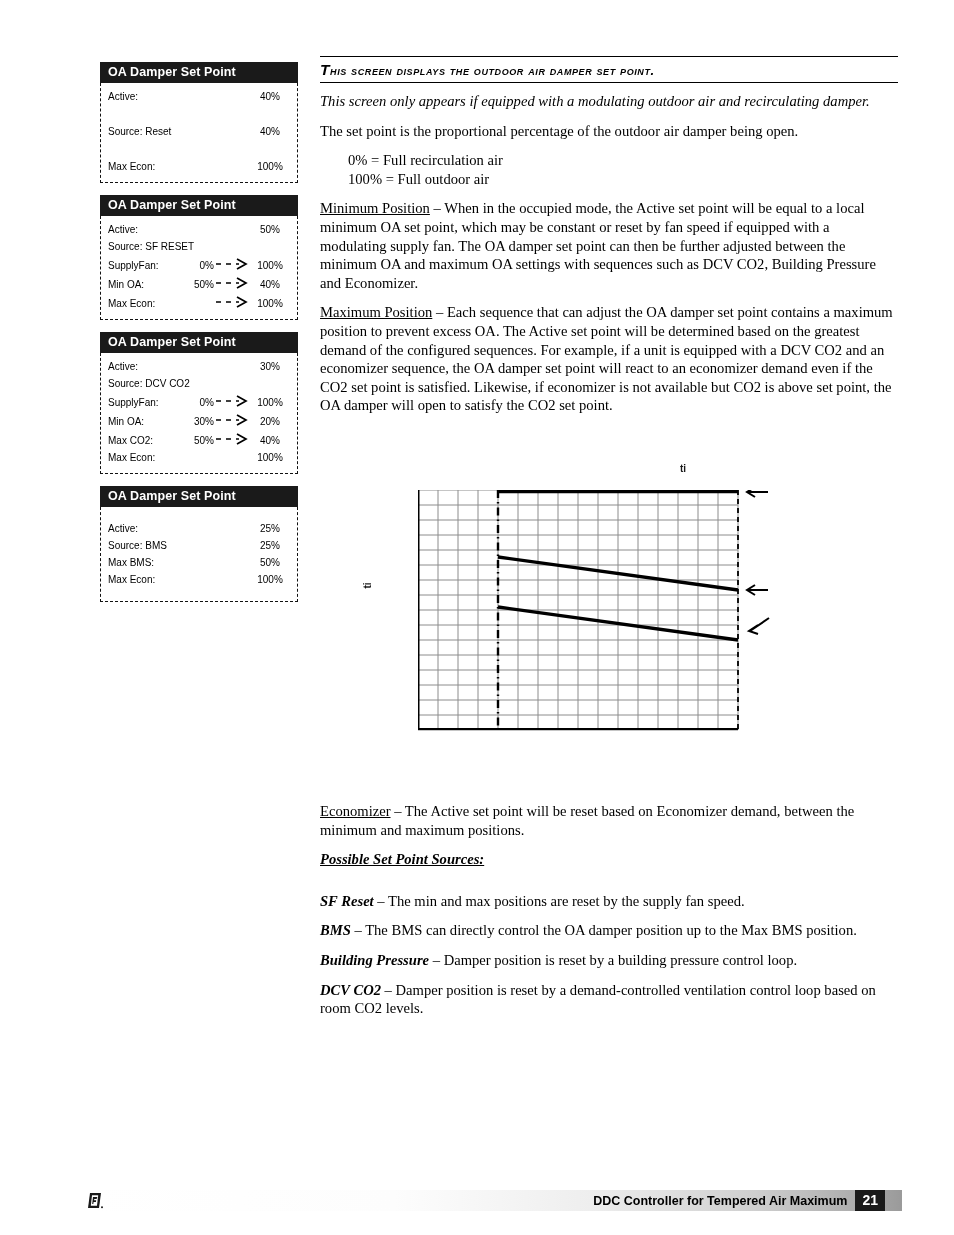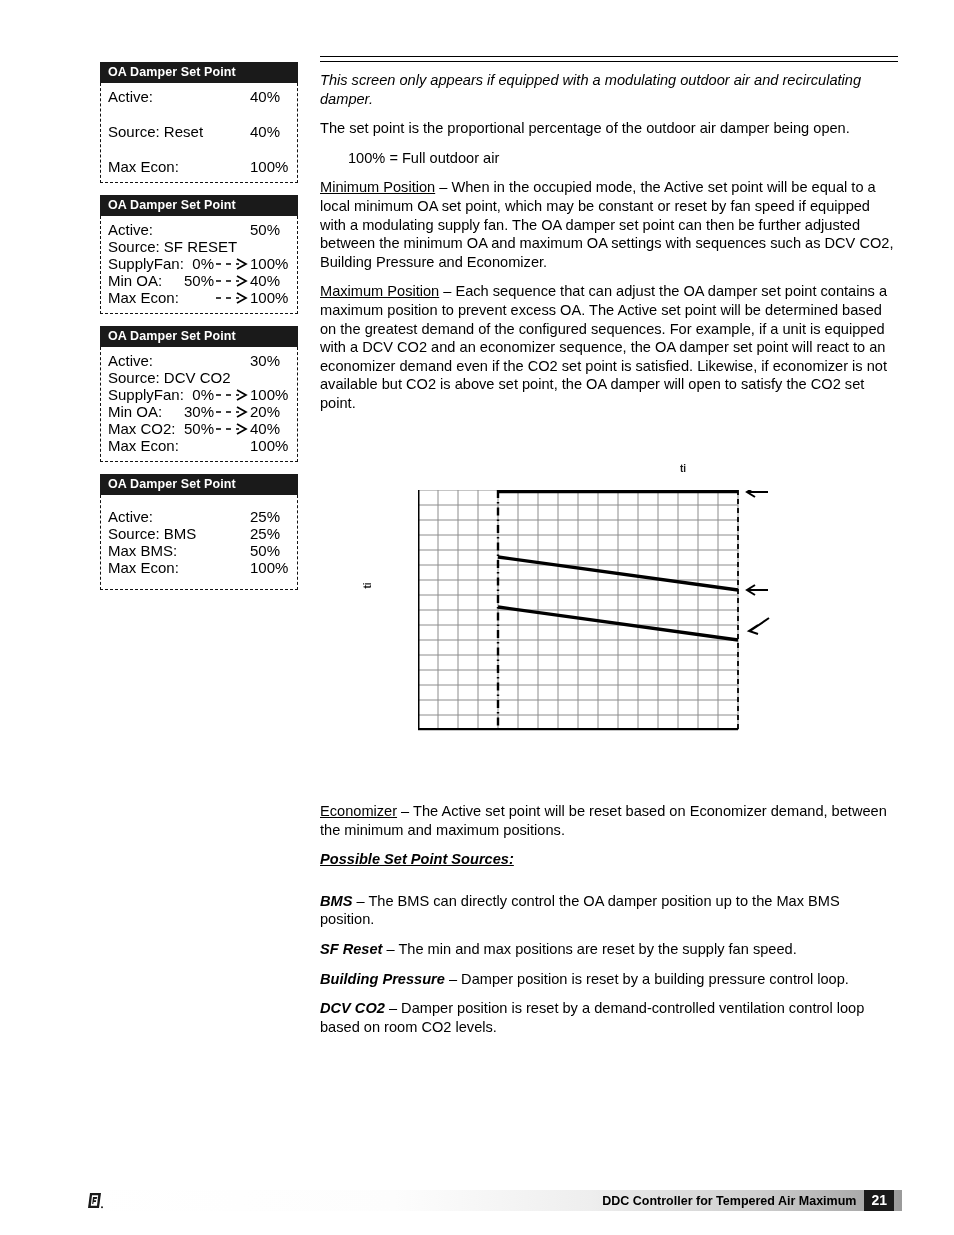--- a/index.html
+++ b/index.html
@@ -36,27 +36,27 @@
   }
   .panel-body {
     border: 1px dashed #111111;
     border-top: none;
     padding: 5px 7px 7px 7px;
     box-sizing: border-box;
   }
   .row {
     display: flex;
     align-items: baseline;
-    font-size: 15px;
+    font-size: 10px;
     line-height: 17px;
     white-space: nowrap;
   }
   .row .lbl { flex: 0 0 auto; }
   .row .mid { flex: 1 1 auto; text-align: right; }
-  .row .val { flex: 0 0 auto; text-align: left; min-width: 40px; }
+  .row .val { flex: 0 0 auto; text-align: center; min-width: 40px; }
   .row.full .lbl { flex: 1 1 auto; }
   .spacer-row { height: 18px; }
   .arrowcell {
     flex: 0 0 34px;
     position: relative;
     height: 14px;
     margin: 0 1px;
   }
   .arrowcell svg { position: absolute; left: 0; top: 3px; }
 
@@ -81,20 +81,21 @@
     font-weight: bold;
     font-style: italic;
     font-variant: small-caps;
     letter-spacing: .6px;
   }
   .screen-head .cap { font-size: 15.5px; }
   p {
     margin: 0 0 11px 0;
     font-size: 14.6px;
     line-height: 18.6px;
+    font-family: Liberation Serif, serif;
   }
   p.ital { font-style: italic; }
   .indent { margin-left: 28px; margin-bottom: 0; }
   .indent.last { margin-bottom: 11px; }
   .u { text-decoration: underline; }
   .bi { font-weight: bold; font-style: italic; }
   .biu { font-weight: bold; font-style: italic; text-decoration: underline; }
 
   
   .chart-wrap {
@@ -151,21 +152,21 @@
   .page-badge {
     background: #1a1a1a;
     color: #ffffff;
     font-size: 14px;
     font-weight: bold;
     padding: 1px 7px 2px 7px;
     height: 21px;
     box-sizing: border-box;
     display: flex;
     align-items: center;
-    margin-right: 8px;
+    margin-right: 17px;
   }
 </style>
 </head>
 <body>
 
 <div class="panels">
 
   <div class="panel">
     <div class="panel-title">OA Damper Set Point</div>
     <div class="panel-body">
@@ -314,26 +315,30 @@
       </div>
       <div style="height:6px"></div>
     </div>
   </div>
 
 </div>
 
 <div class="content">
 
   <div class="head-rule-top"></div>
+  <div class="screen-head">
+    <span class="cap">T</span><span>his screen displays the outdoor air damper set point.</span>
+  </div>
   <div class="head-rule-bot"></div>
 
   <p class="ital">This screen only appears if equipped with a modulating outdoor air and recirculating damper.</p>
 
   <p>The set point is the proportional percentage of the outdoor air damper being open.</p>
 
+  <p class="indent">0% = Full recirculation air</p>
   <p class="indent last">100% = Full outdoor air</p>
 
   <p><span class="u">Minimum Position</span><span> – When in the occupied mode, the Active set point will be equal to a local minimum OA set point, which may be constant or reset by fan speed if equipped with a modulating supply fan. The OA damper set point can then be further adjusted between the minimum OA and maximum OA settings with sequences such as DCV CO2, Building Pressure and Economizer.</span></p>
 
   <p><span class="u">Maximum Position</span><span> – Each sequence that can adjust the OA damper set point contains a maximum position to prevent excess OA. The Active set point will be determined based on the greatest demand of the configured sequences. For example, if a unit is equipped with a DCV CO2 and an economizer sequence, the OA damper set point will react to an economizer demand even if the CO2 set point is satisfied. Likewise, if economizer is not available but CO2 is above set point, the OA damper will open to satisfy the CO2 set point.</span></p>
 
 </div>
 
 <div class="chart-wrap">
   <div class="chart-top-label">ti</div>
@@ -398,23 +403,23 @@
     </g>
   </svg>
 </div>
 
 <div class="content" style="top:802px">
   <p><span class="u">Economizer</span><span> – The Active set point will be reset based on Economizer demand, between the minimum and maximum positions.</span></p>
 
   <p class="biu" style="margin-bottom:23px">Possible Set Point Sources:</p>
 
 
+  <p><span class="bi">SF Reset</span><span> – The min and max positions are reset by the supply fan speed.</span></p>
+
   <p><span class="bi">BMS</span><span> – The BMS can directly control the OA damper position up to the Max BMS position.</span></p>
-
-  <p><span class="bi">SF Reset</span><span> – The min and max positions are reset by the supply fan speed.</span></p>
 
   <p><span class="bi">Building Pressure</span><span> – Damper position is reset by a building pressure control loop.</span></p>
 
   <p><span class="bi">DCV CO2</span><span> – Damper position is reset by a demand-controlled ventilation control loop based on room CO2 levels.</span></p>
 </div>
 
 <div class="footer">
   <svg class="footer-logo" viewBox="0 0 18 17">
     <path d="M4 1 L15 1 L13 16 L2 16 Z" fill="#1a1a1a"></path>
     <path d="M6 3.2 L12.2 3.2 L11 13.8 L4.8 13.8 Z" fill="#ffffff"></path>

